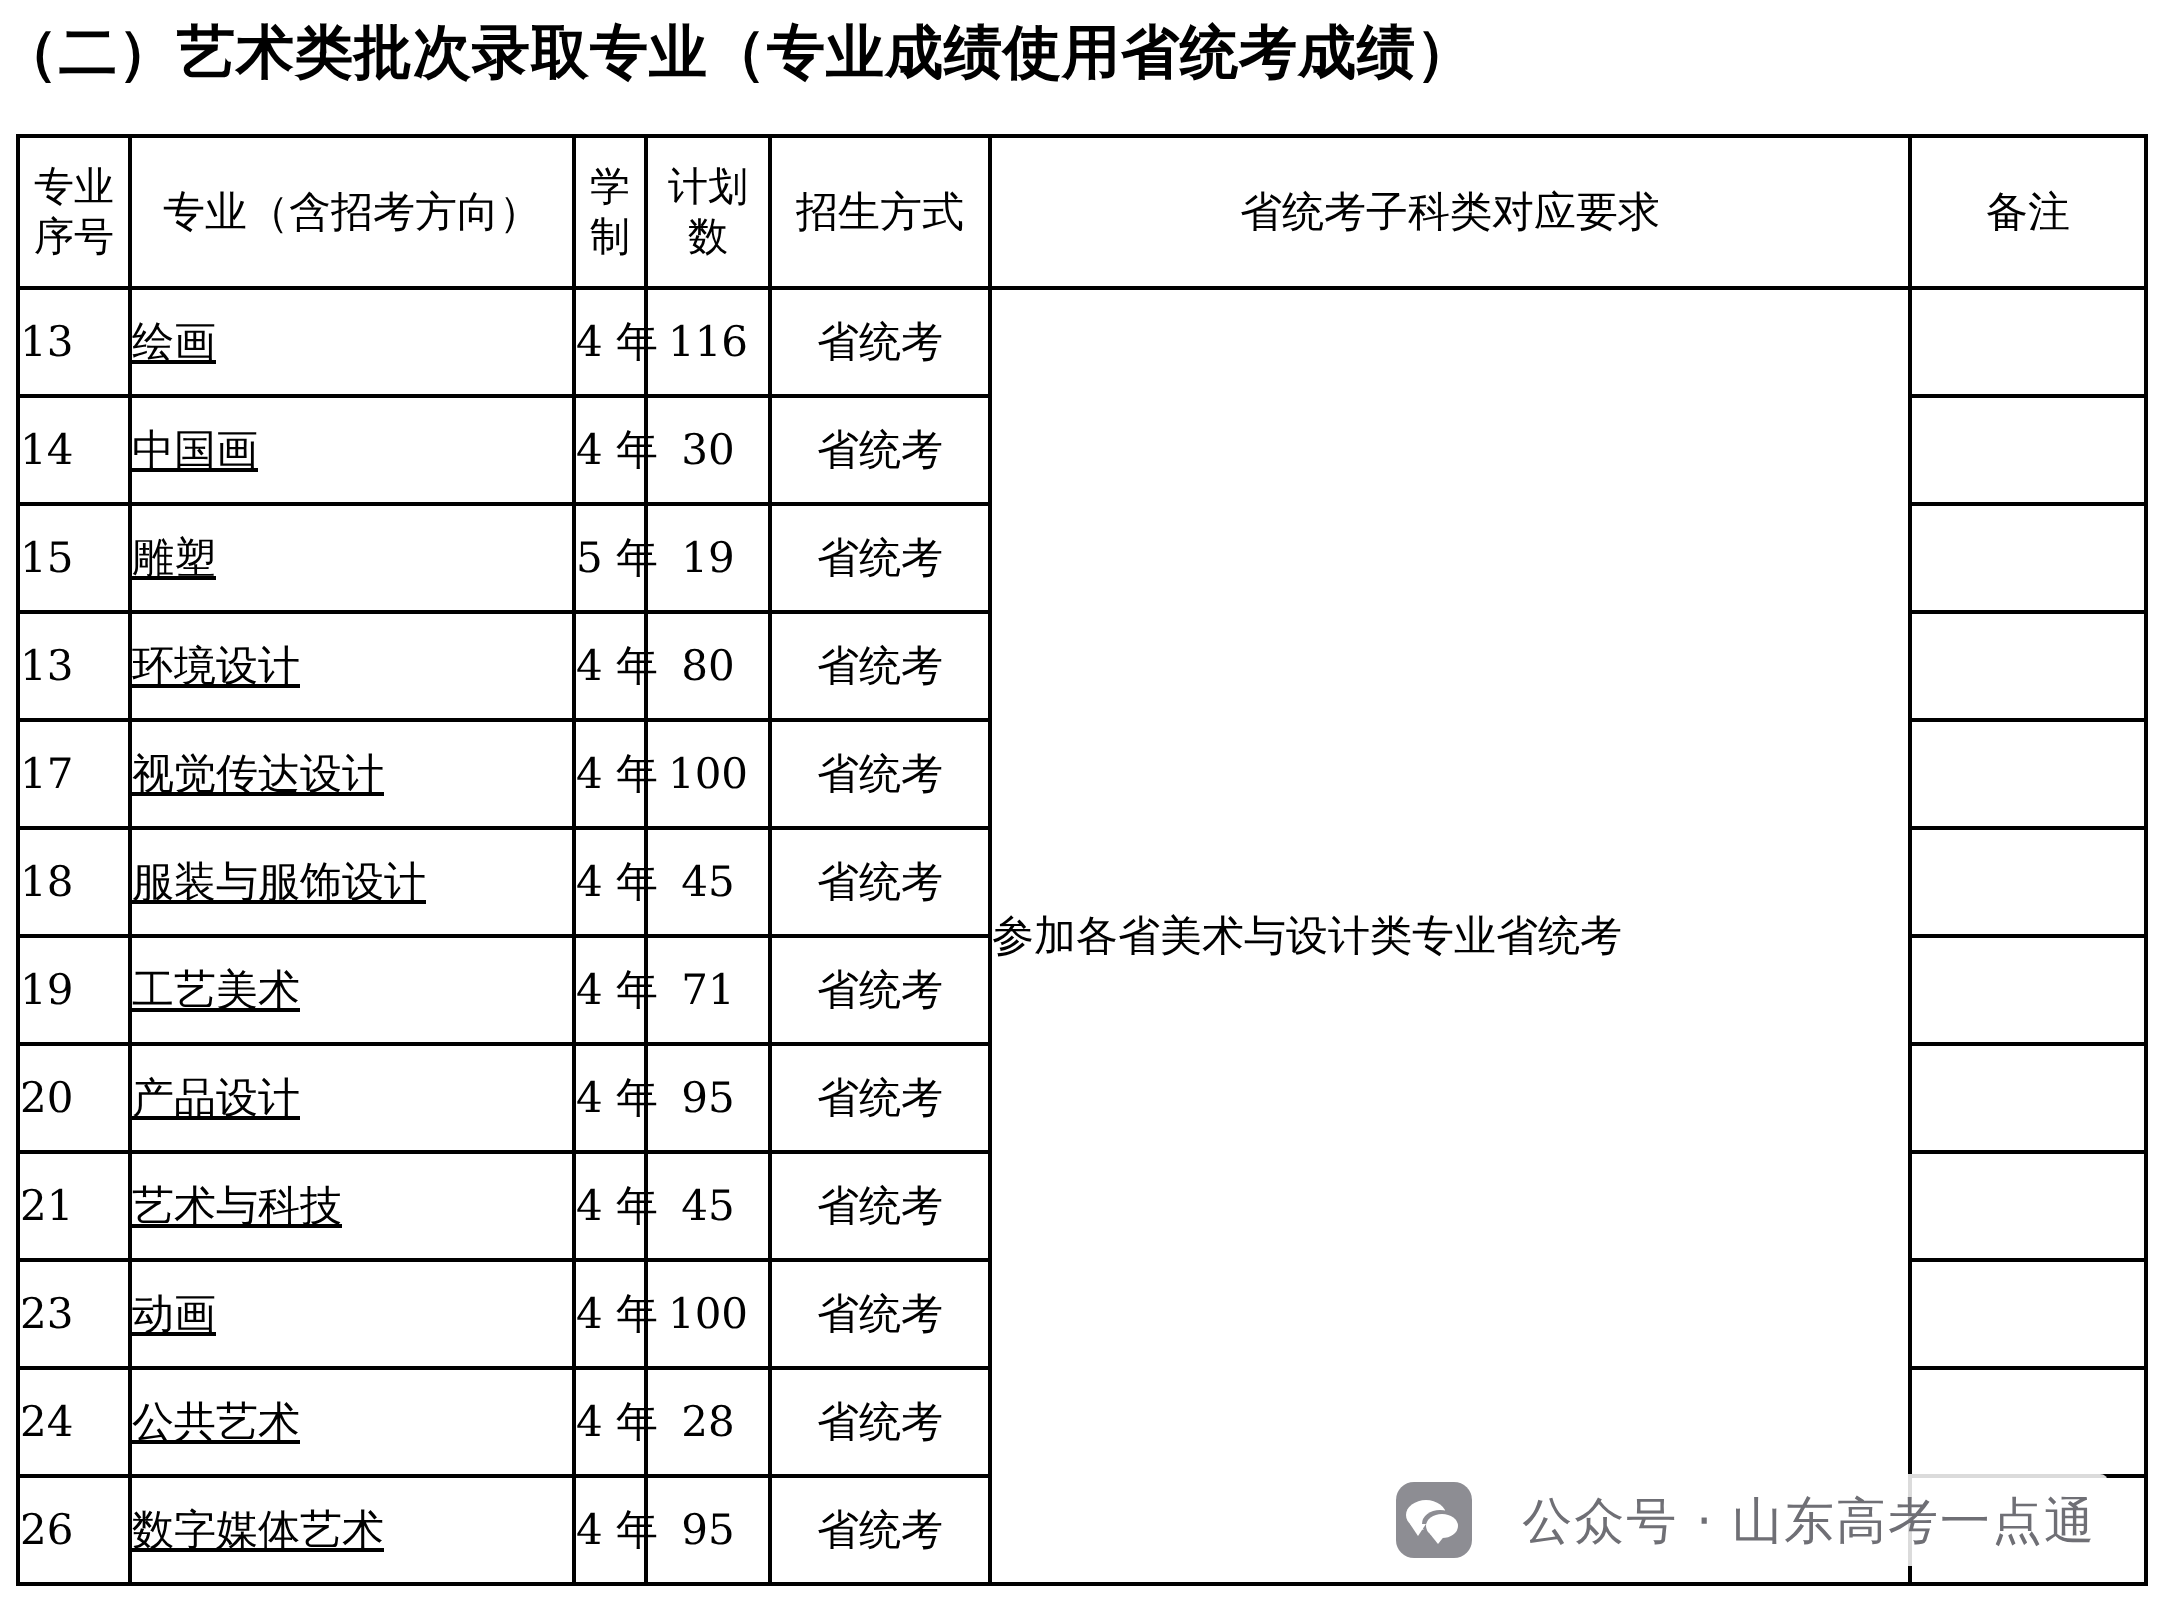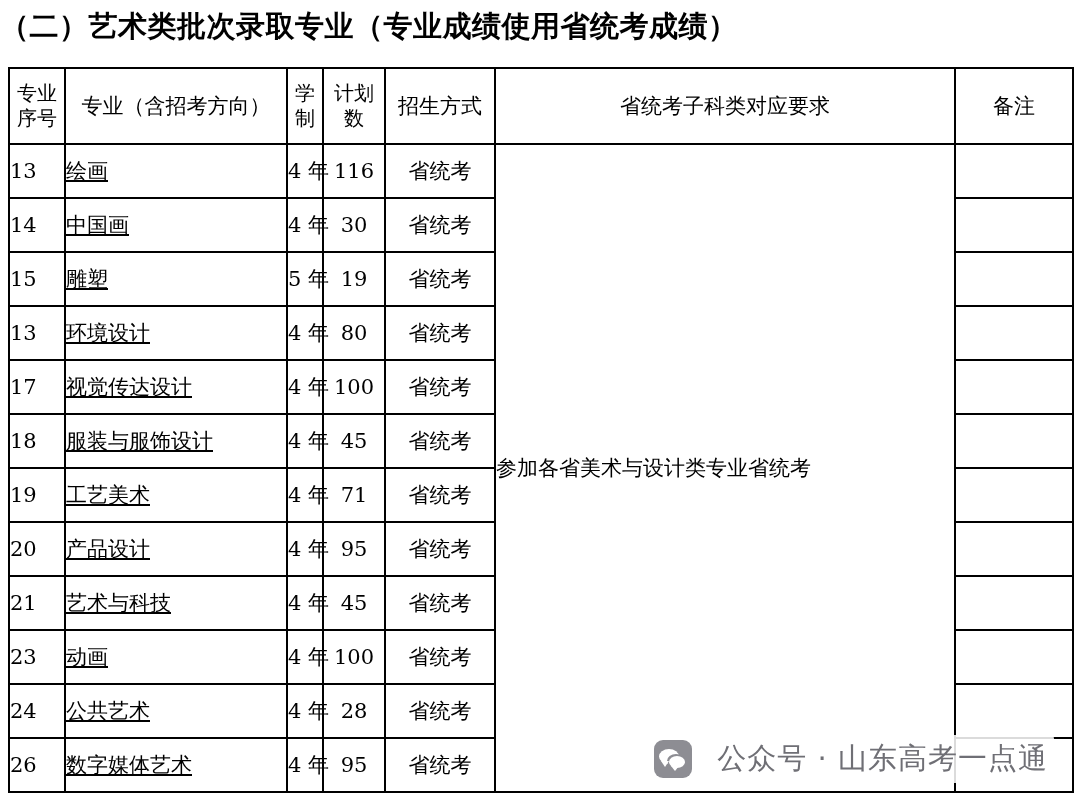--- a/index.html
+++ b/index.html
@@ -108,21 +108,21 @@
   
   .watermark {
     position: absolute;
     right: 26px;
     bottom: 22px;
     display: flex;
     align-items: center;
     gap: 25px;
     font-family: "DejaVu Sans", "Liberation Sans", sans-serif;
     color: #6f6f75;
-    font-size: 29px;
+    font-size: 25px;
     letter-spacing: 1px;
     background: rgba(255,255,255,0.86);
     padding: 4px 6px;
     border-radius: 4px;
   }
   .wechat-badge {
     width: 38px;
     height: 38px;
     border-radius: 9px;
     background: #8d8d93;

